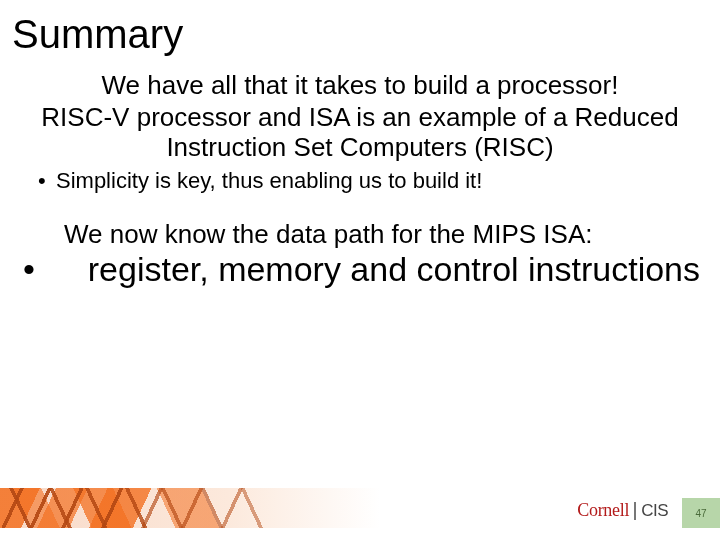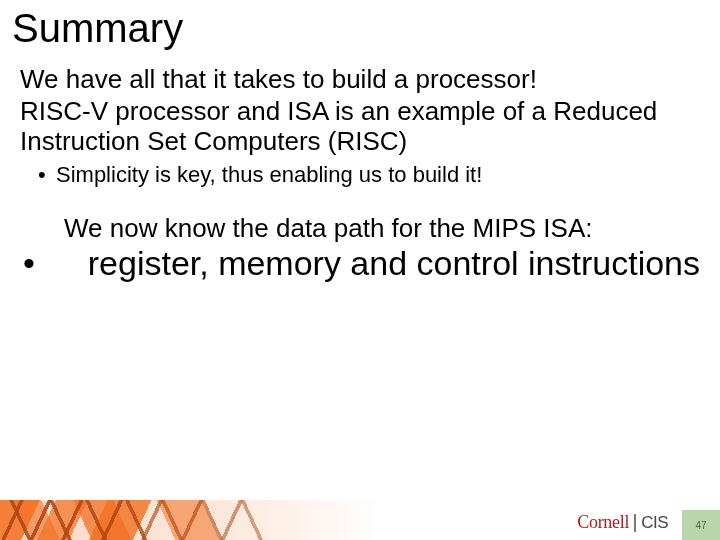--- a/index.html
+++ b/index.html
@@ -12,30 +12,31 @@
   }
   .slide {
     width: 720px;
     height: 540px;
     position: relative;
     padding: 0;
   }
   .title {
     font-size: 40px;
     font-weight: 400;
-    padding: 6px 0 0 12px;
+    padding: 12px 0 0 12px;
     letter-spacing: 0px;
   }
   .content {
     padding: 14px 20px 0 20px;
   }
   .para {
     font-size: 26px;
     line-height: 1.15;
     margin-bottom: 2px;
+    text-align: center;
   }
   ul.bullets {
     list-style: none;
     padding: 2px 0 0 18px;
     margin-bottom: 26px;
   }
   ul.bullets li {
     font-size: 22px;
     line-height: 1.25;
     position: relative;
@@ -64,21 +65,21 @@
     content: "•";
     position: absolute;
     left: 3px;
     top: 0;
   }
 
   
   .footer-strip {
     position: absolute;
     left: 0;
-    bottom: 0;
+    bottom: 12px;
     height: 40px;
     width: 720px;
   }
   .strip-art {
     position: absolute;
     left: 0; bottom: 0;
     width: 380px; height: 40px;
     background:
       linear-gradient(115deg, rgba(243,112,33,0.85) 0 10%, transparent 10% 14%, rgba(243,112,33,0.7) 14% 22%, transparent 22% 27%, rgba(243,112,33,0.8) 27% 38%, transparent 38% 100%),
       linear-gradient(65deg, transparent 0 8%, rgba(243,112,33,0.6) 8% 15%, transparent 15% 23%, rgba(243,112,33,0.75) 23% 33%, transparent 33% 44%, rgba(243,112,33,0.55) 44% 55%, transparent 55% 100%),

